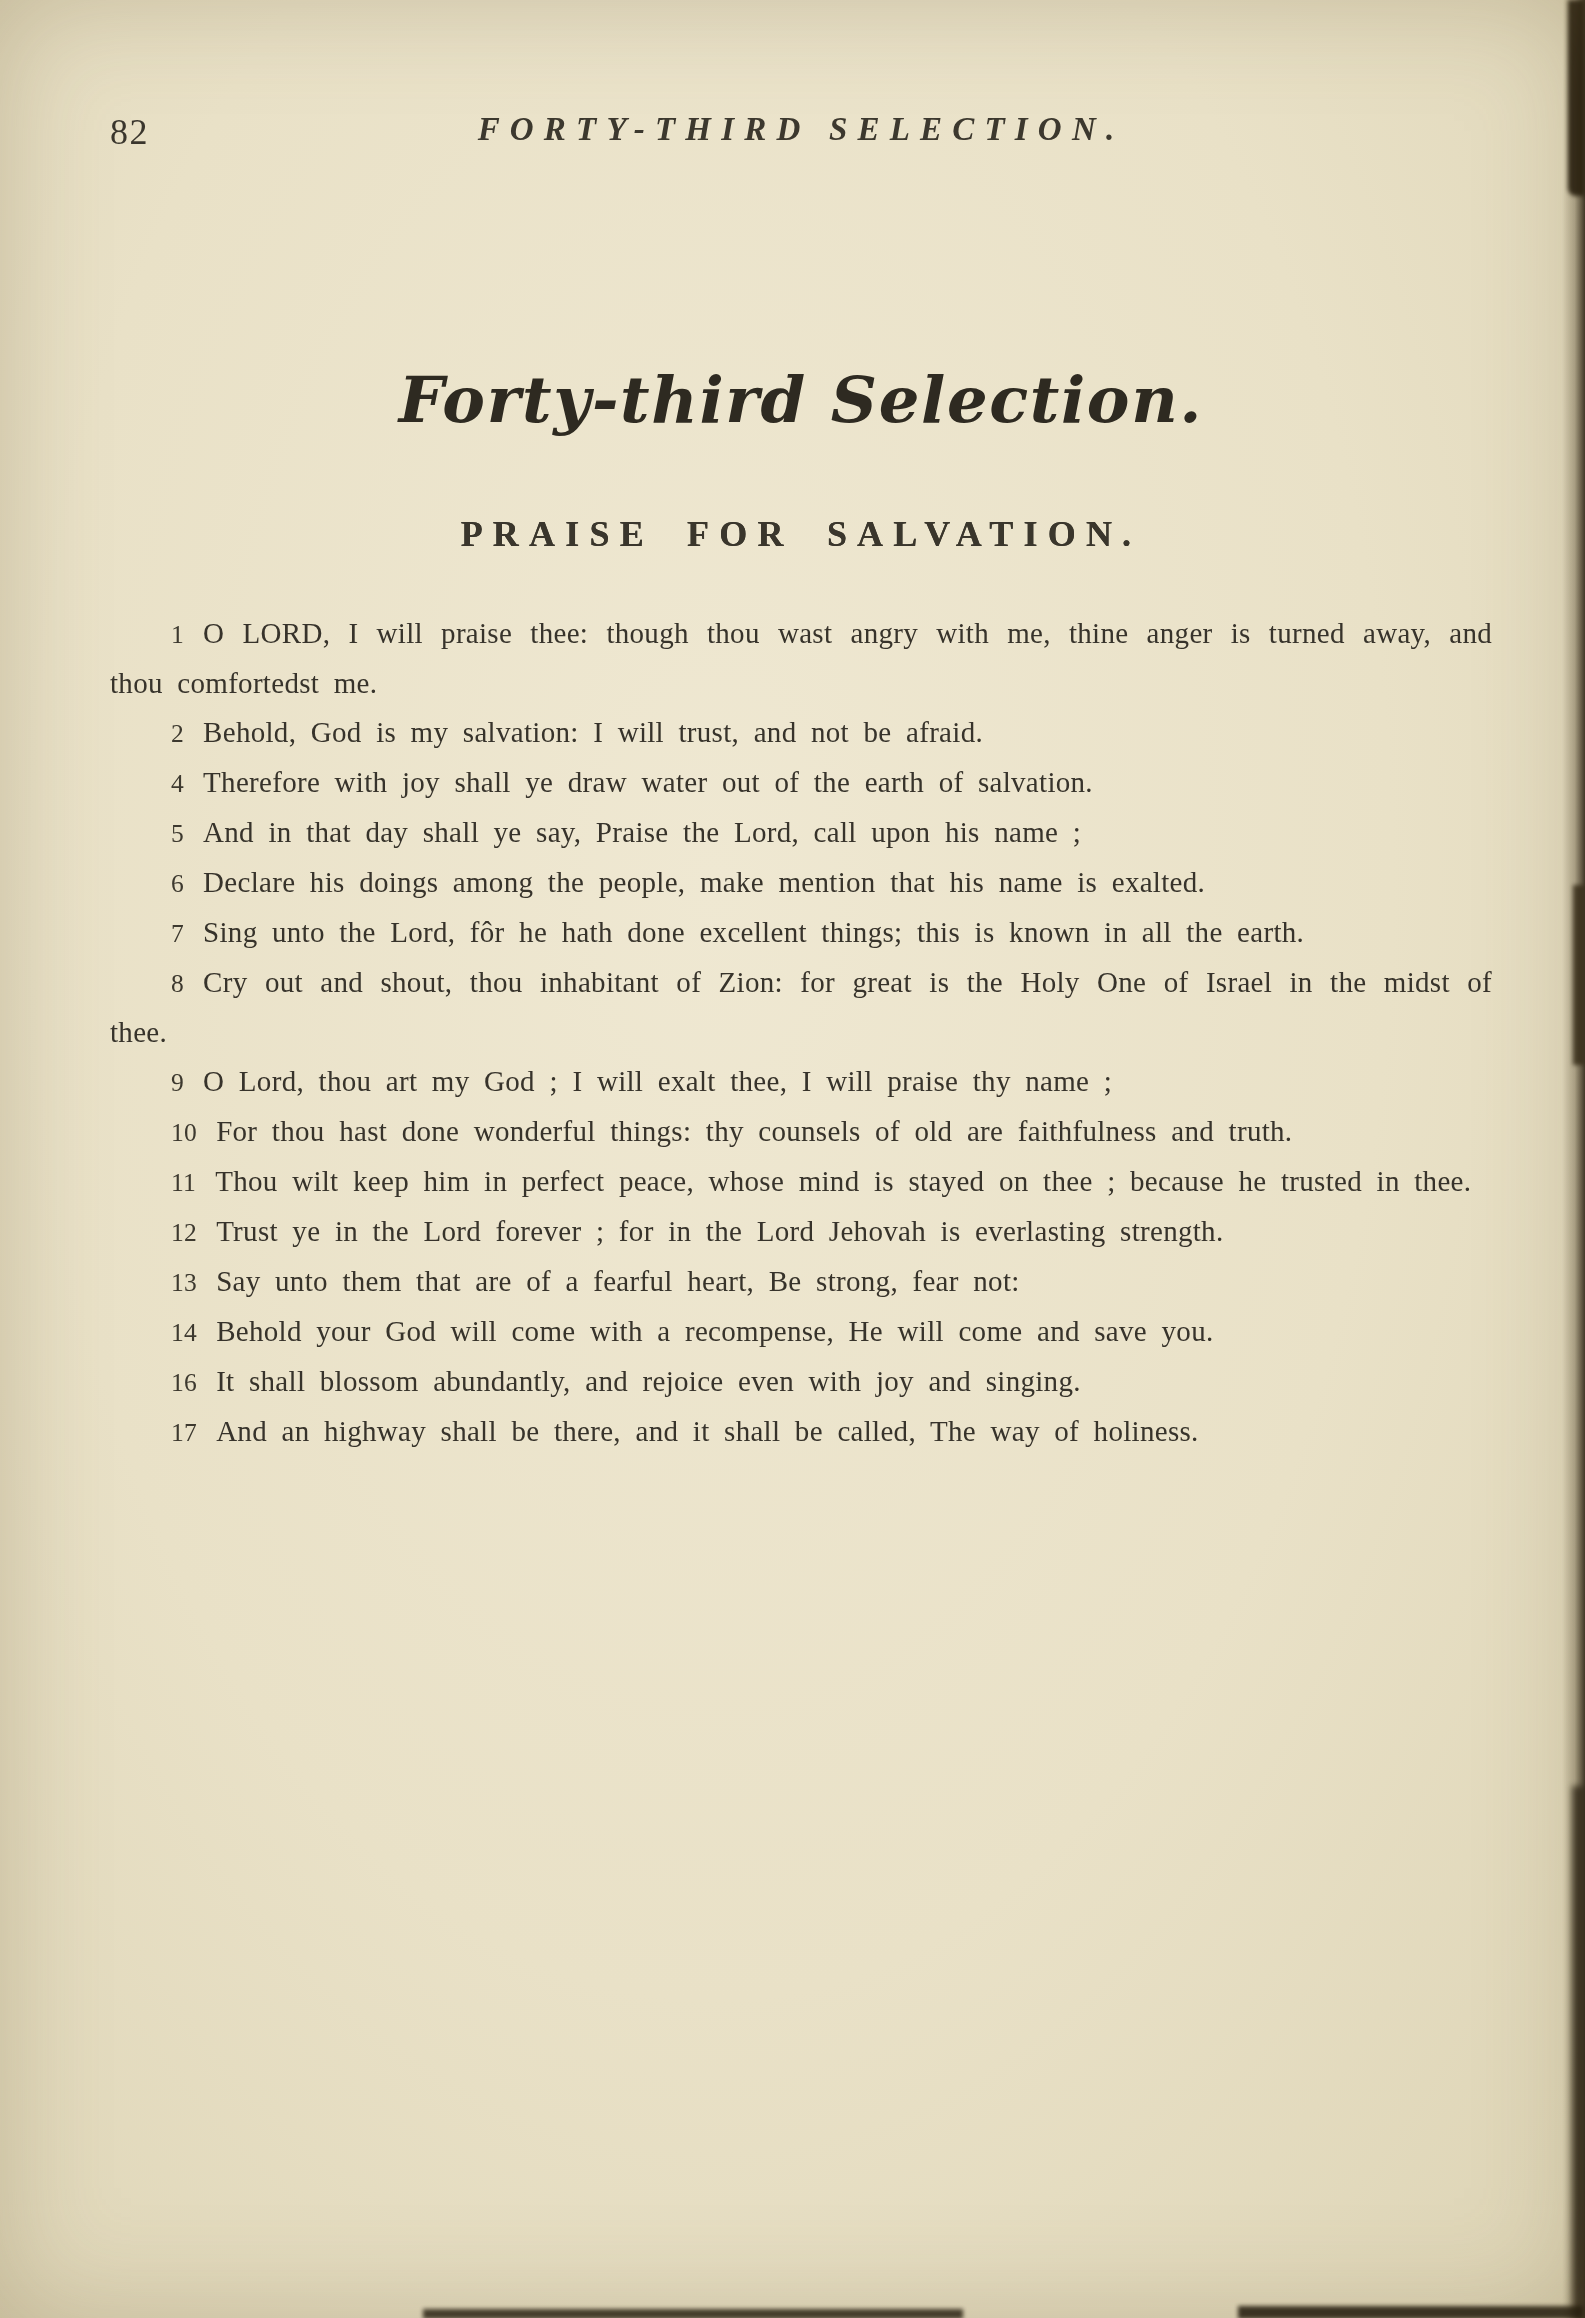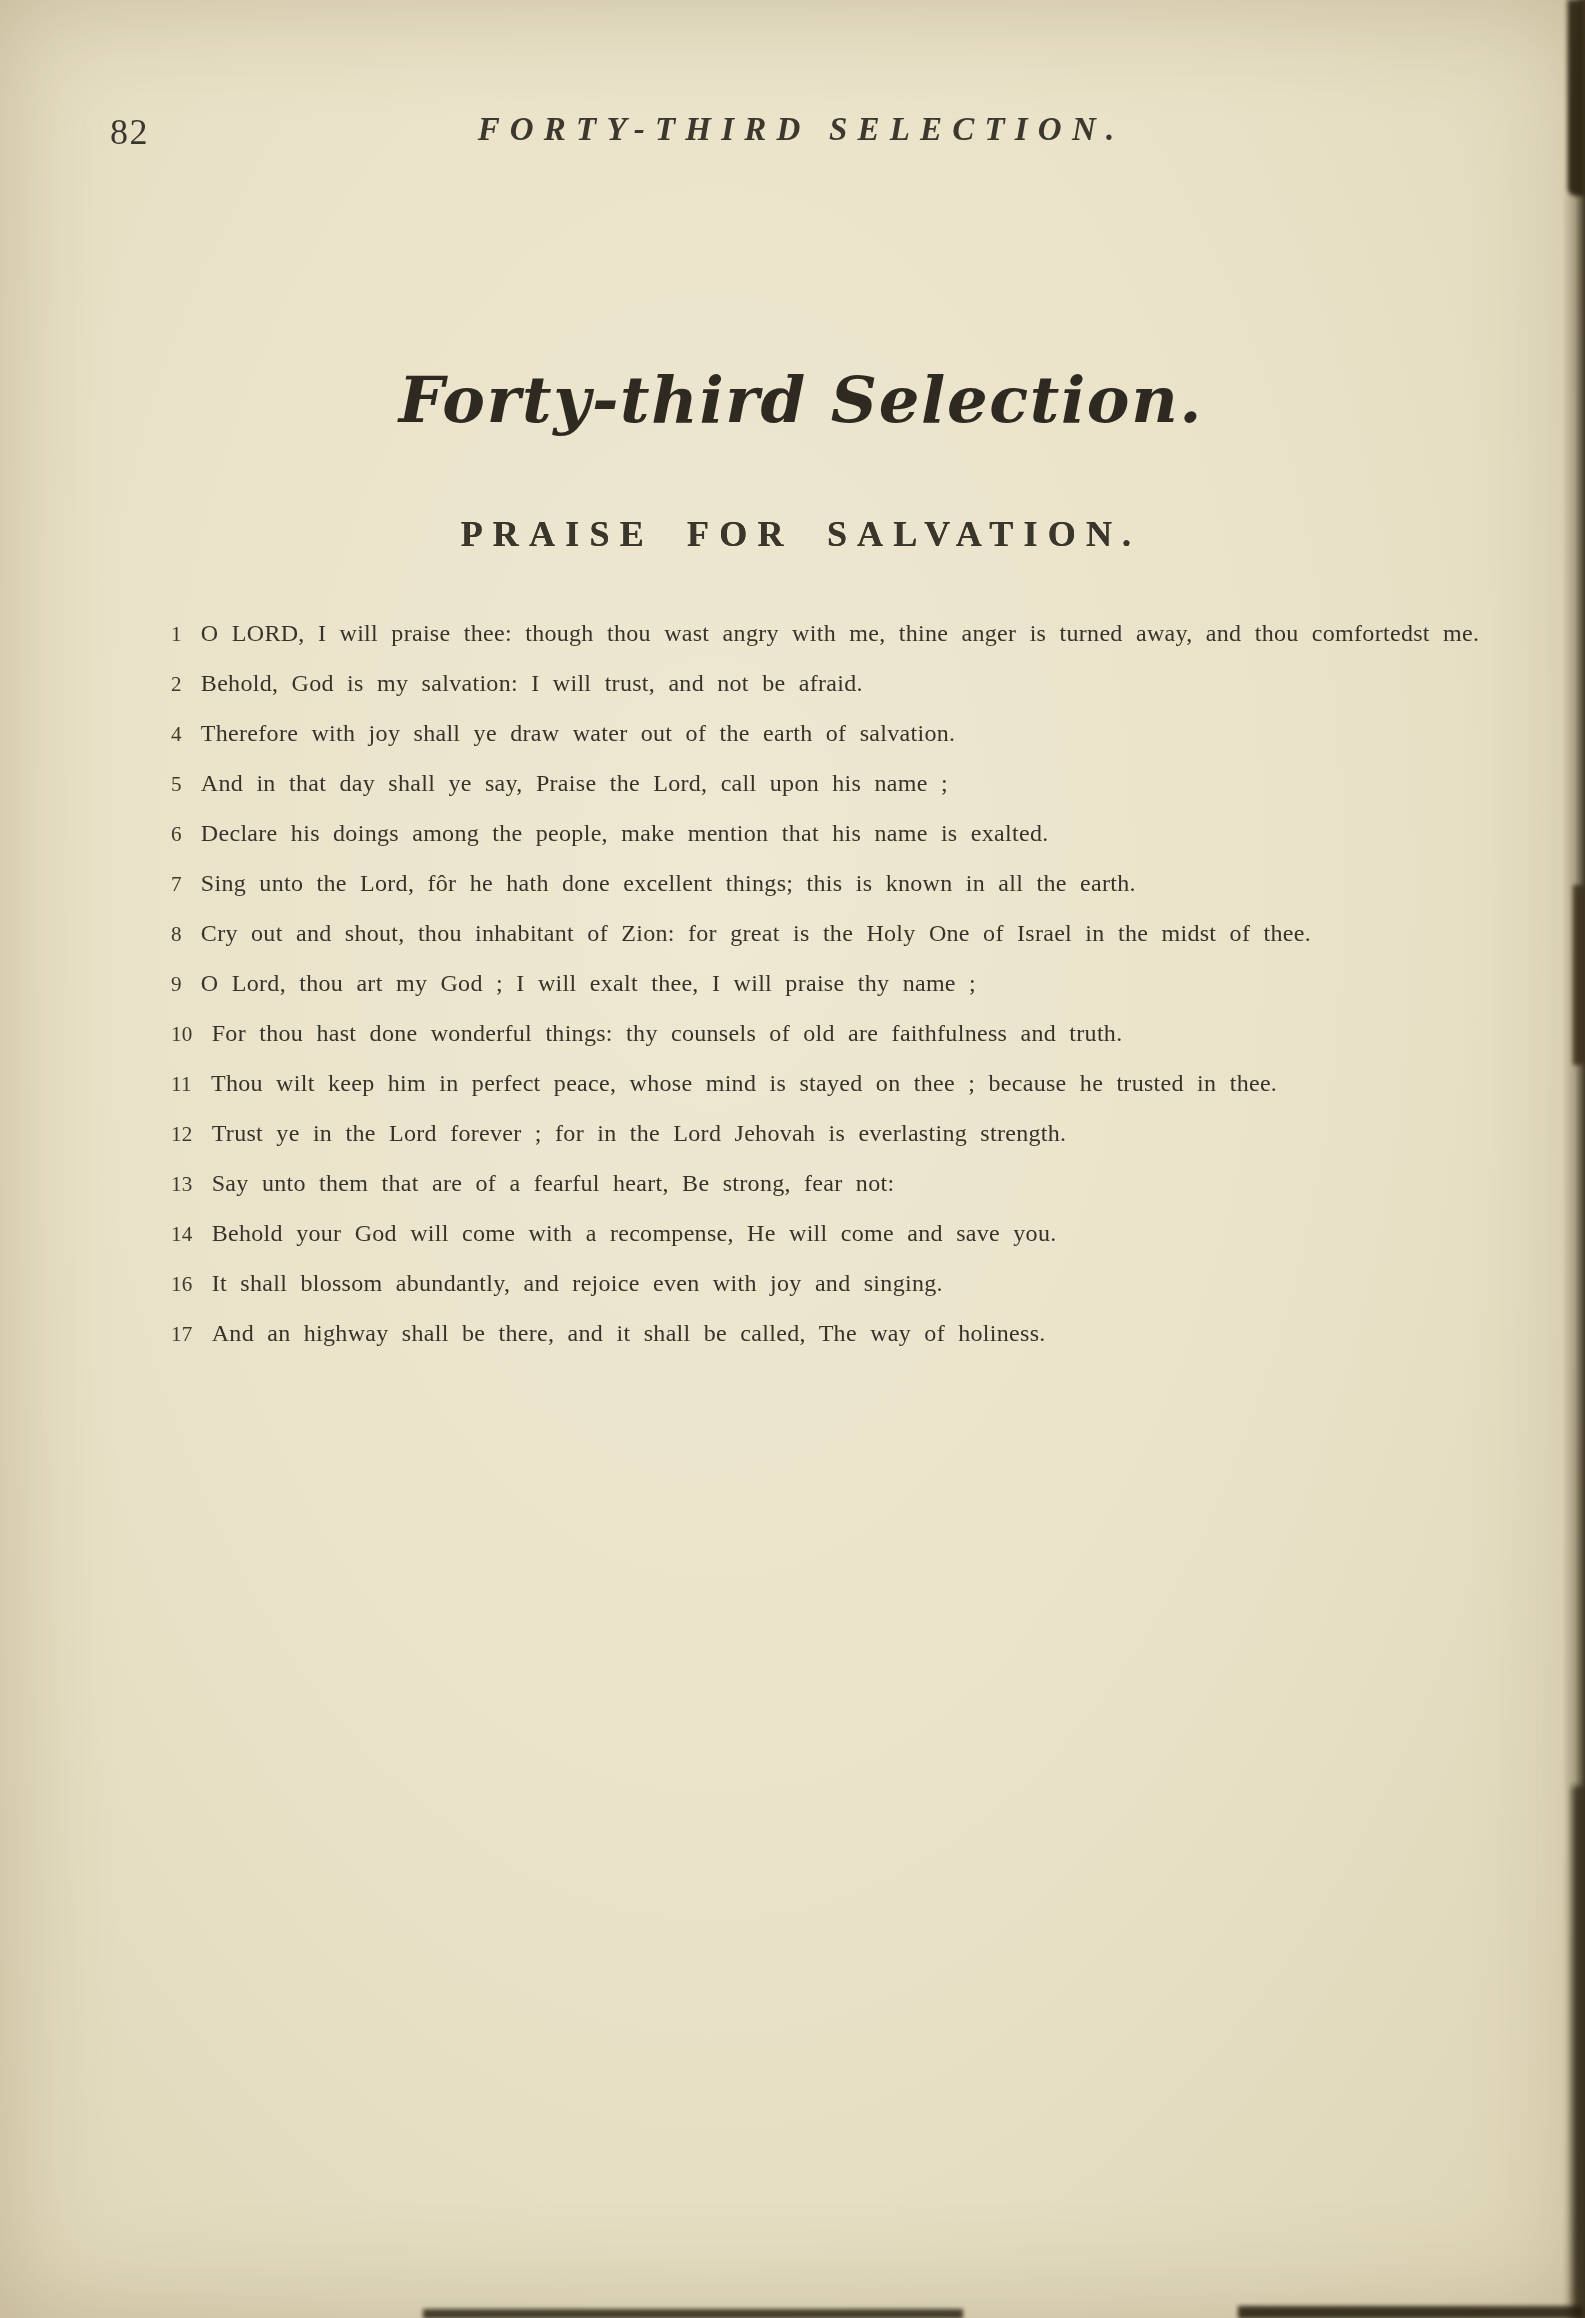--- a/index.html
+++ b/index.html
@@ -84,21 +84,21 @@
 
   
   .verses {
     position: absolute;
     top: 609px;
     left: 110px;
     width: 1382px;
   }
   .verse {
     margin: 0;
-    font-size: 24px;
+    font-size: 29px;
     line-height: 49px;
     text-align: justify;
     text-indent: 61px;
     letter-spacing: 0.3px;
     word-spacing: 7px;
     color: #37332b;
   }
   .verse-num {
     font-size: 0.88em;
     font-variant-numeric: oldstyle-nums;

